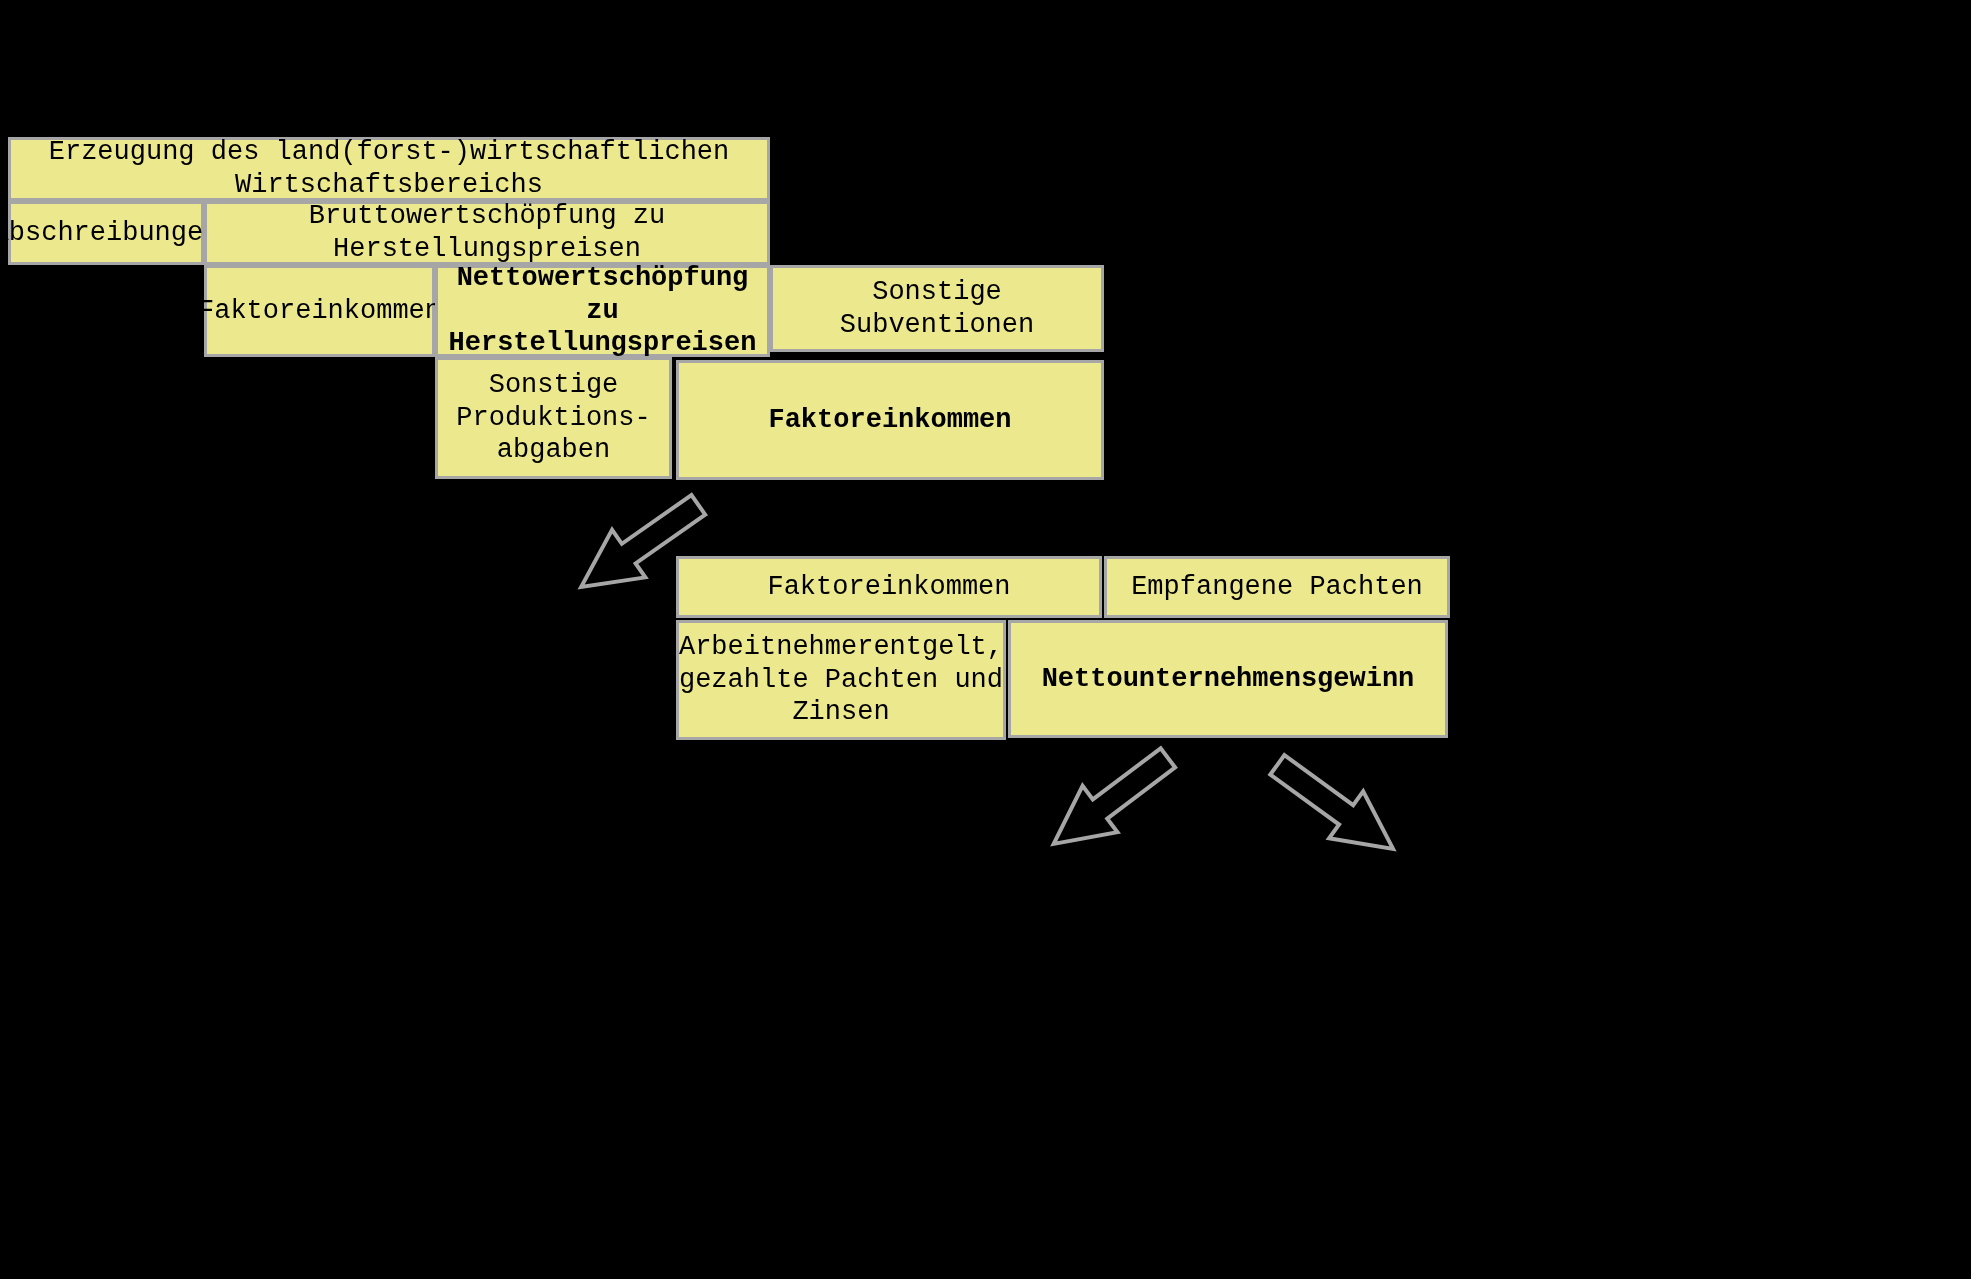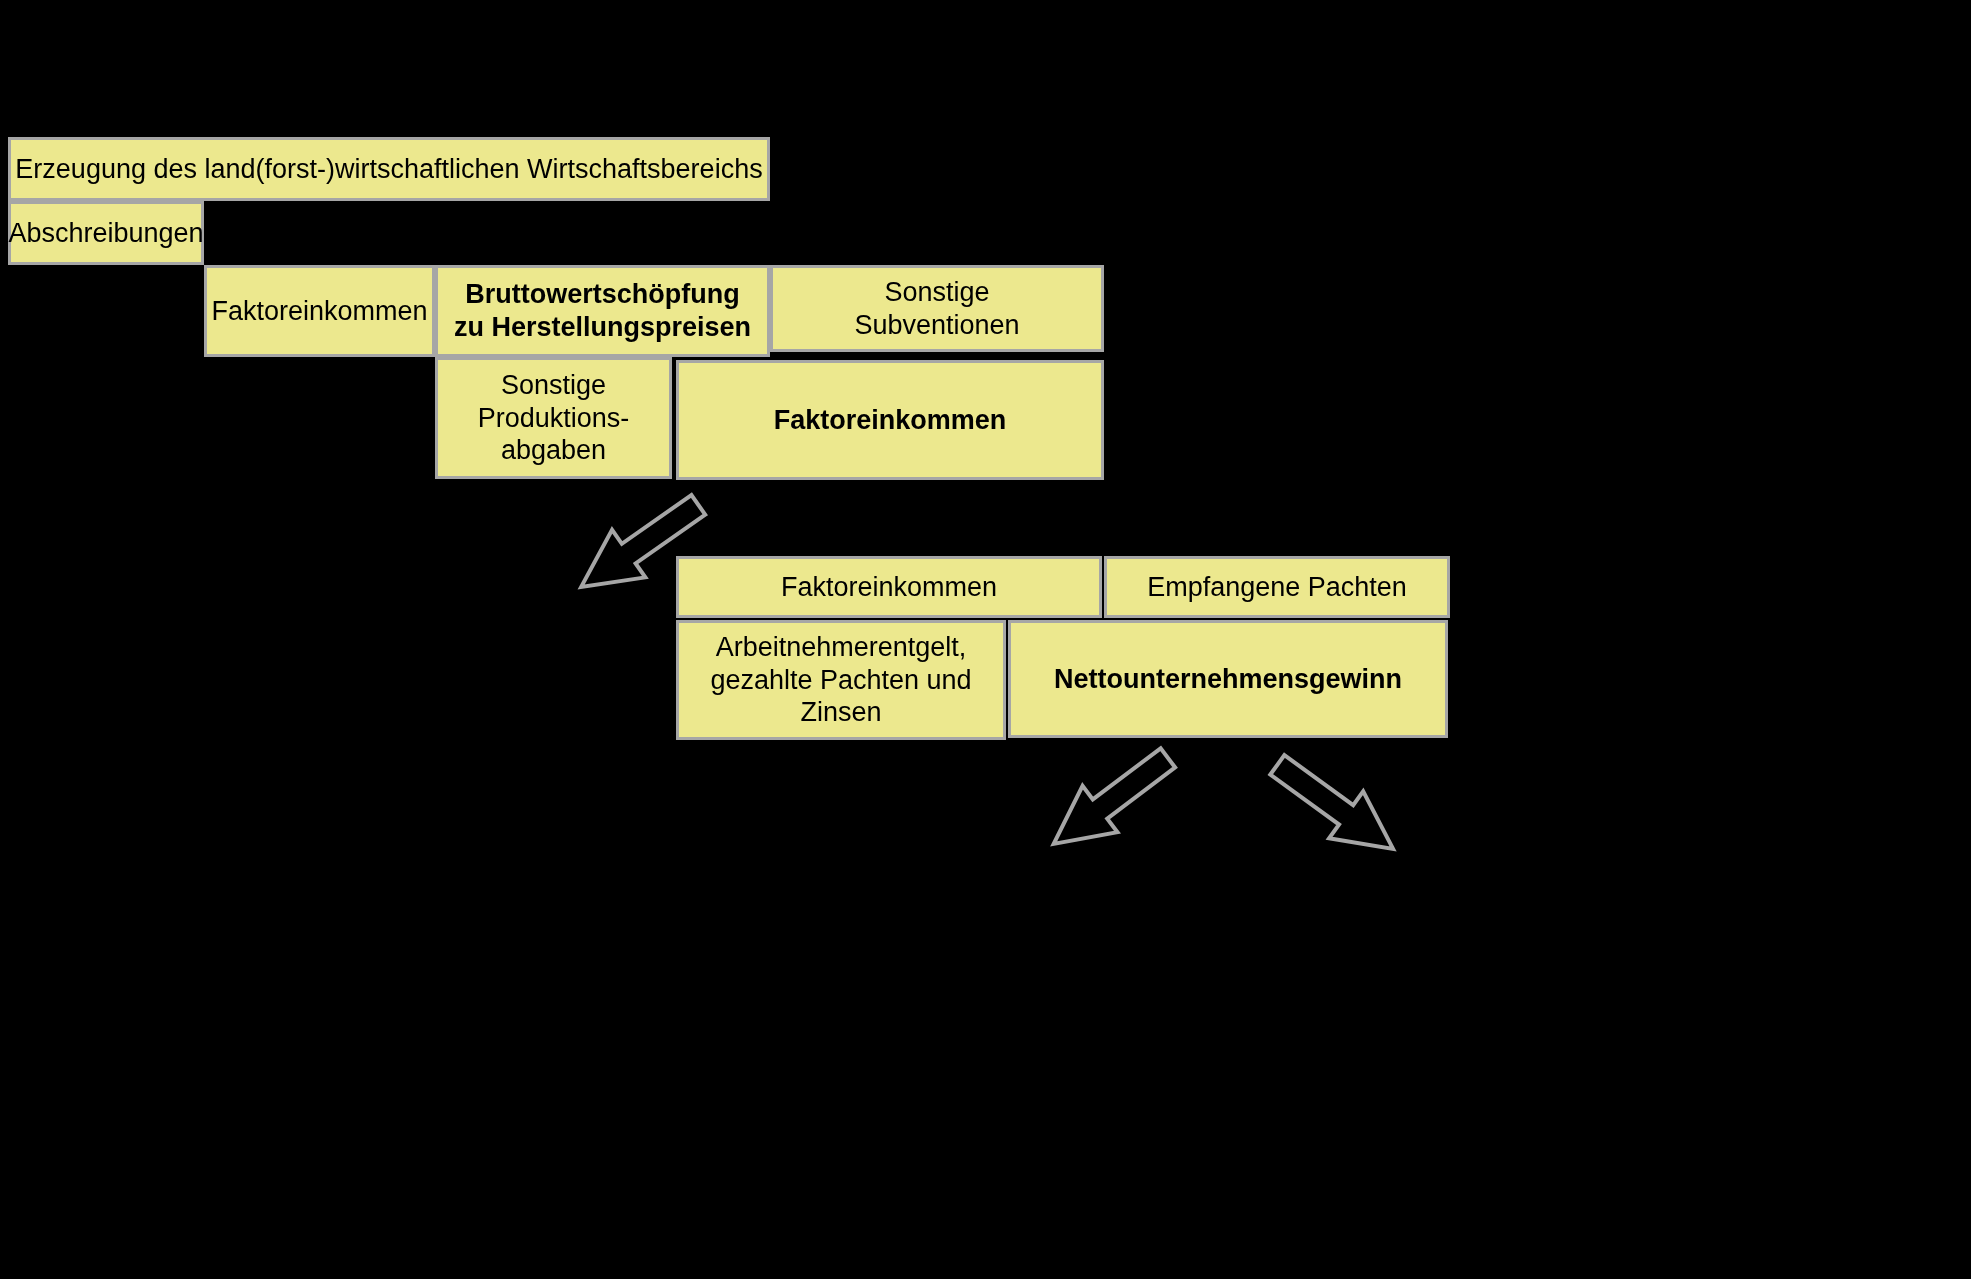--- a/index.html
+++ b/index.html
@@ -19,21 +19,21 @@
     display: flex;
     align-items: center;
     justify-content: center;
     text-align: center;
     color: var(--text, #000000);
     font-size: 27px;
     line-height: 1.22;
     padding: 0 2px;
   }
   .box.bold { font-weight: bold; }
-  .box-label { white-space: pre-line; }
+  .box-label { white-space: pre-line; font-family: Liberation Mono, monospace; }
   .arrow { position: absolute; }
   .arrow polygon {
     fill: var(--arrow-fill, #000000);
     stroke: var(--arrow-outline, #a6a6a6);
     stroke-width: 4;
     stroke-linejoin: miter;
   }
 </style>
 </head>
 <body>
@@ -41,27 +41,30 @@
 <div class="canvas">
 
   <div class="box" style="left:8px; top:137px; width:762px; height:64px;">
     <span class="box-label">Erzeugung des land(forst-)wirtschaftlichen Wirtschaftsbereichs</span>
   </div>
 
   <div class="box" style="left:8px; top:201px; width:196px; height:64px;">
     <span class="box-label">Abschreibungen</span>
   </div>
 
+  <div class="box" style="left:204px; top:201px; width:566px; height:64px;">
+    <span class="box-label">Bruttowertschöpfung zu Herstellungspreisen</span>
+  </div>
 
   <div class="box" style="left:204px; top:265px; width:231px; height:92px;">
     <span class="box-label">Faktoreinkommen</span>
   </div>
 
   <div class="box bold" style="left:435px; top:265px; width:335px; height:92px;">
-    <span class="box-label">Bruttowertschöpfung
+    <span class="box-label">Nettowertschöpfung
 zu Herstellungspreisen</span>
   </div>
 
   <div class="box" style="left:770px; top:265px; width:334px; height:87px;">
     <span class="box-label">Sonstige
 Subventionen</span>
   </div>
 
   <div class="box" style="left:435px; top:357px; width:237px; height:122px;">
     <span class="box-label">Sonstige

